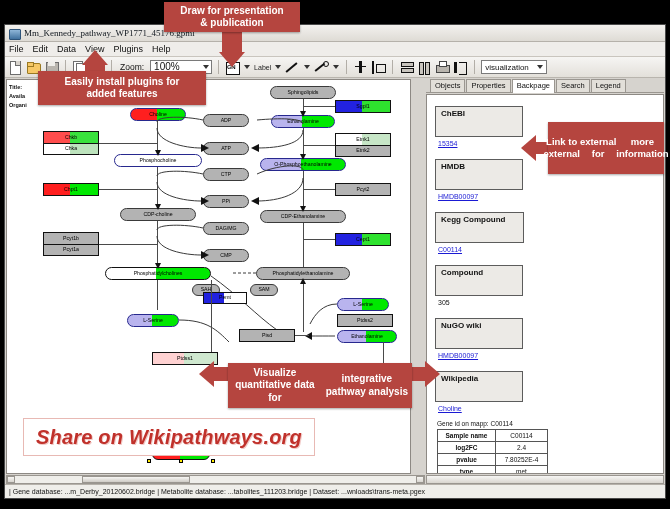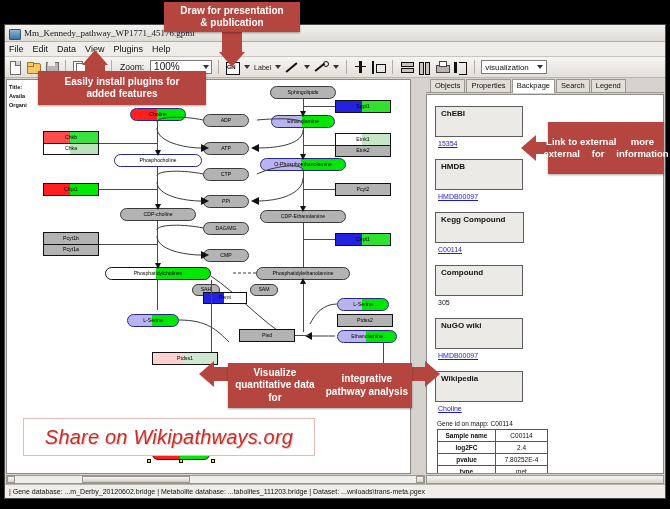--- a/index.html
+++ b/index.html
@@ -213,21 +213,21 @@
   .arrow-left{border-top:13px solid transparent;border-bottom:13px solid transparent;
     border-right:15px solid #b5453f;}
   .arrow-stem{position:absolute;background:#b5453f;z-index:29;}
 
   .shareBox{
     position:absolute; left:23px; top:418px; width:292px; height:38px;
     background:#fff; border:1px solid #e8b9b4; z-index:35;
     display:flex; align-items:center; justify-content:center;
   }
   .shareBox span{
-    font-size:20px; font-weight:normal; font-style:italic; color:#c0312b;
+    font-size:20px; font-weight:bold; font-style:italic; color:#c0312b;
     text-shadow:1px 1px 0 #f1c9c6; letter-spacing:.2px;
   }
 </style>
 </head>
 <body>
 
 <div id="root">
 
   <div id="app">
 

